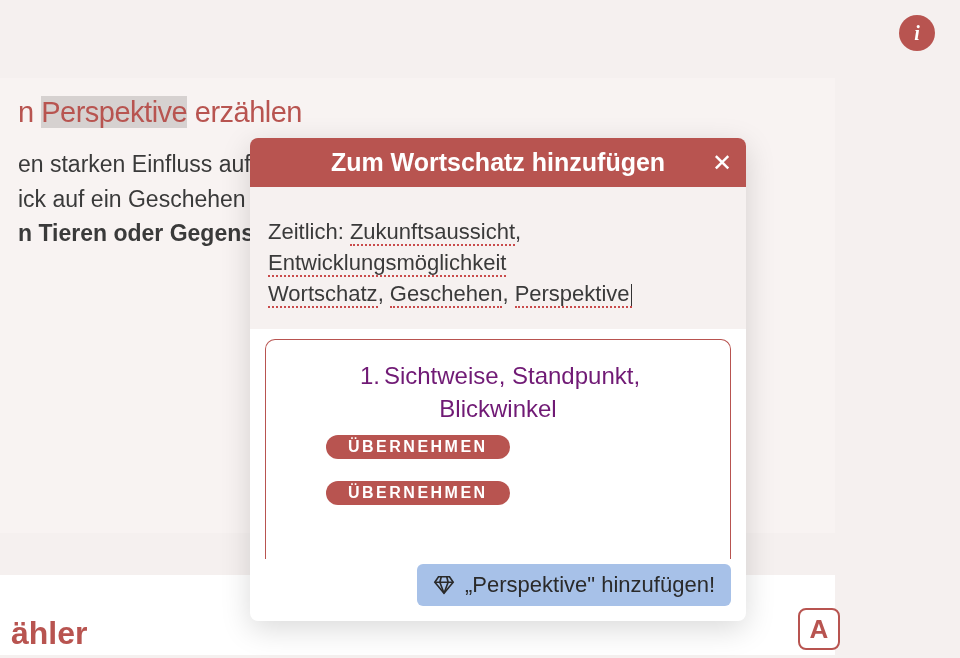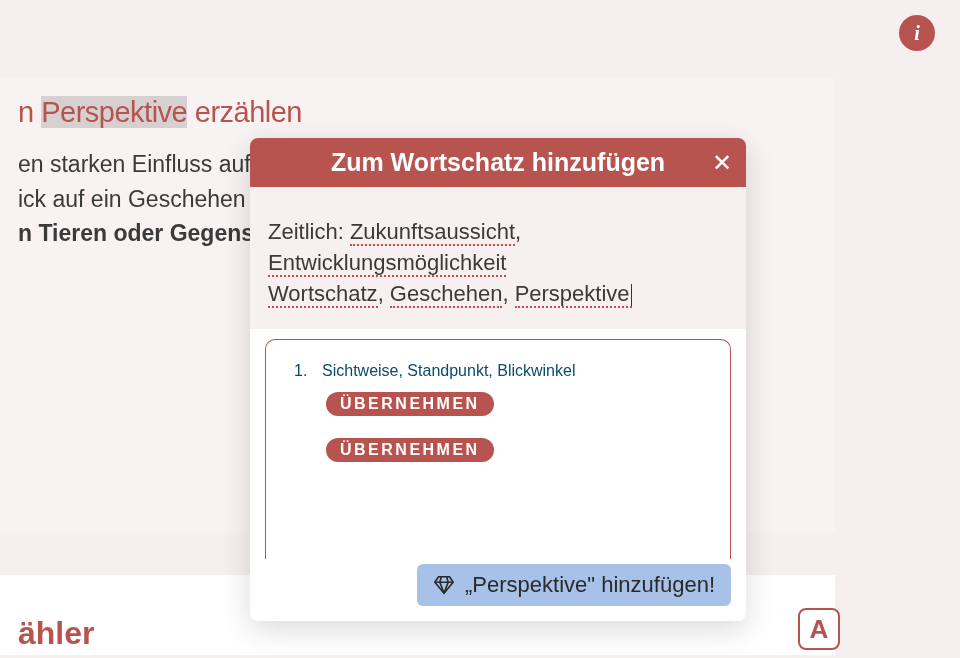--- a/index.html
+++ b/index.html
@@ -63,21 +63,21 @@
       font-weight: 700;
     }
 
     .bottom-card {
       position: absolute;
       left: 0;
       top: 575px;
       width: 835px;
       height: 80px;
       background: #ffffff;
-      padding: 40px 18px 0;
+      padding: 40px 11px 0;
     }
 
     .bottom-title {
       font-size: 32px;
       font-weight: 700;
       color: #b85450;
     }
 
     .a-button {
       position: absolute;
@@ -163,41 +163,42 @@
       border-bottom-right-radius: 0;
       height: 220px;
       overflow: hidden;
     }
 
     .option {
       margin-bottom: 22px;
     }
 
     .option-text {
-      font-size: 16px;
-      color: #0c4a6e;
+      font-size: 24px;
+      color: #701a75;
       line-height: 1.35;
       margin-bottom: 10px;
+      text-align: center;
     }
 
     .option-text .num {
       display: inline-block;
       width: 28px;
     }
 
     .option-text .italic {
       font-style: italic;
     }
 
     .option-button {
       display: inline-block;
       margin-left: 32px;
       background: #b85450;
       color: white;
-      padding: 3px 14px;
+      padding: 3px 22px;
       border-radius: 13px;
       font-size: 16px;
       font-weight: 700;
       letter-spacing: 2.5px;
       cursor: pointer;
     }
 
     .popup-footer {
       display: flex;
       justify-content: flex-end;

